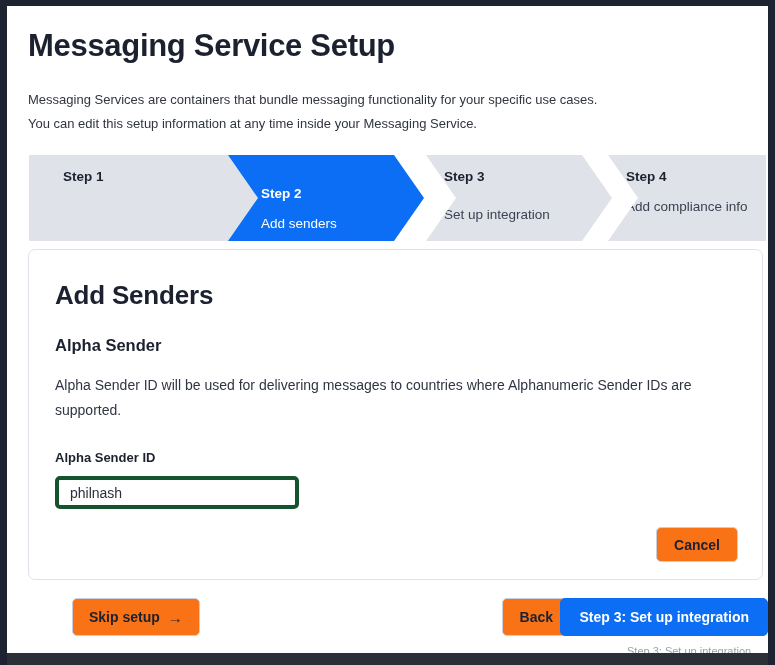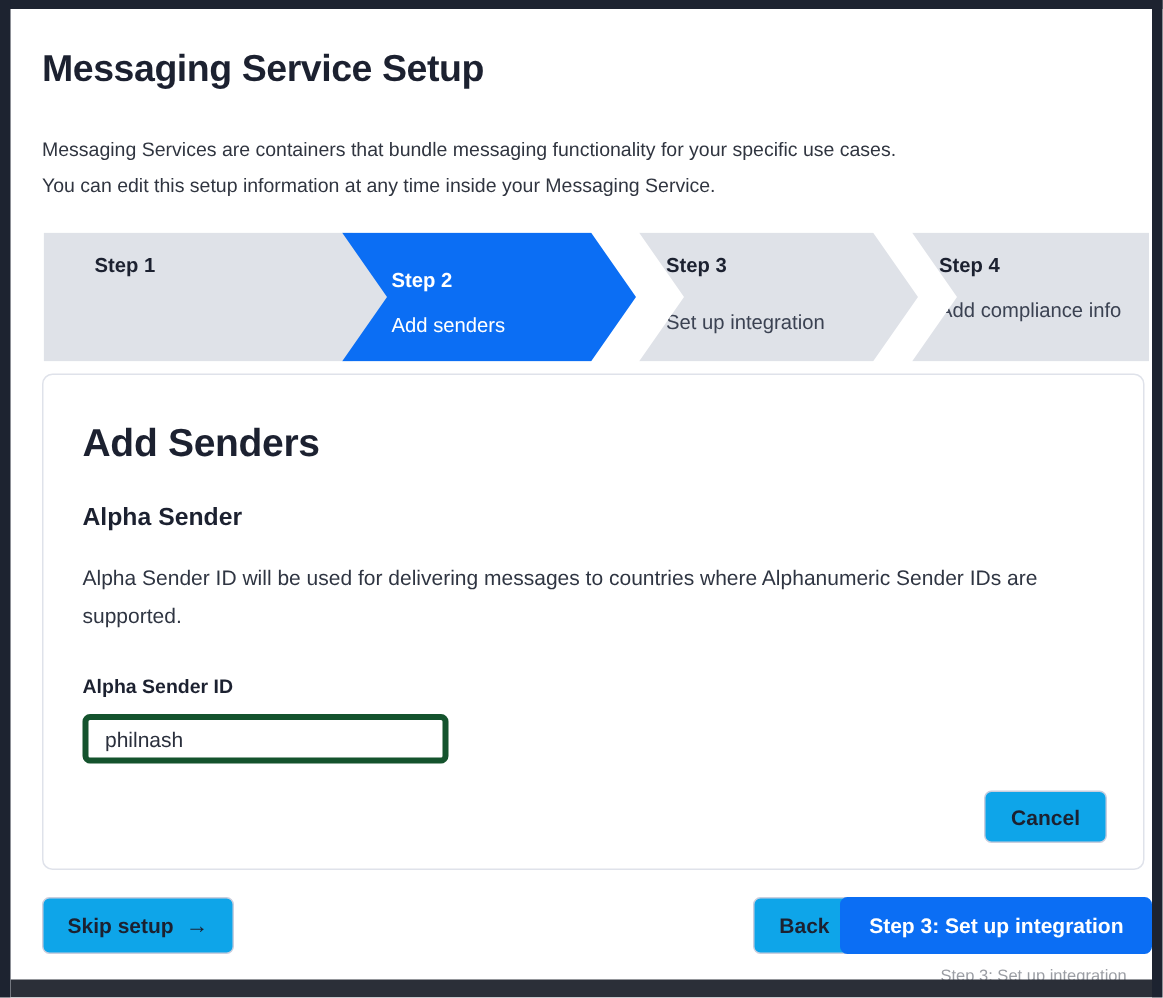--- a/index.html
+++ b/index.html
@@ -59,21 +59,21 @@
     height: 647px;
     background: #ffffff;
     box-sizing: border-box;
     padding: 0;
   }
 
   
   #page-title {
     margin: 0;
     padding: 14px 0 0 14px;
-    font-size: 25px;
+    font-size: 31px;
     font-weight: bold;
     letter-spacing: -0.3px;
     color: #1c2130;
     line-height: 40px;
   }
   .intro-line {
     padding-left: 14px;
     font-size: 13px;
     color: #303540;
     line-height: 23px;
@@ -107,21 +107,21 @@
     position: absolute;
     font-size: 13.5px;
     color: #3b4252;
     line-height: 20px;
   }
   .step.active {
     background: #0b6ef4;
     z-index: 5;
   }
   .step.active .step-num,
-  .step.active .step-desc { color: #ffffff; }
+  .step.active .step-desc { color: #ffffff; margin-top: 7px; }
 
   
   #step-1 {
     left: 1px;
     width: 236px;
     clip-path: polygon(0 0, 206px 0, 236px 43px, 206px 86px, 0 86px);
   }
   #step-1 .step-num  { left: 34px; top: 14px; }
   #step-1 .step-desc { left: 34px; top: 42px; width: 150px; }
 
@@ -226,23 +226,24 @@
     font-weight: bold;
     border-radius: 5px;
     cursor: pointer;
     line-height: 1;
     display: inline-flex;
     align-items: center;
     justify-content: center;
     white-space: nowrap;
   }
   .btn-secondary {
-    background: #0ea5e9;
+    background: #f97316;
     color: #1c2130;
     border: 1px solid #c9cede;
+    margin-left: 44px;
   }
   .btn-primary {
     background: #0b6ef4;
     color: #ffffff;
     border: 1px solid #0b6ef4;
   }
   #cancel-button        { height: 35px; padding: 0 17px; }
   #add-alpha-sender-button { height: 35px; padding: 0 17px; }
 
   

